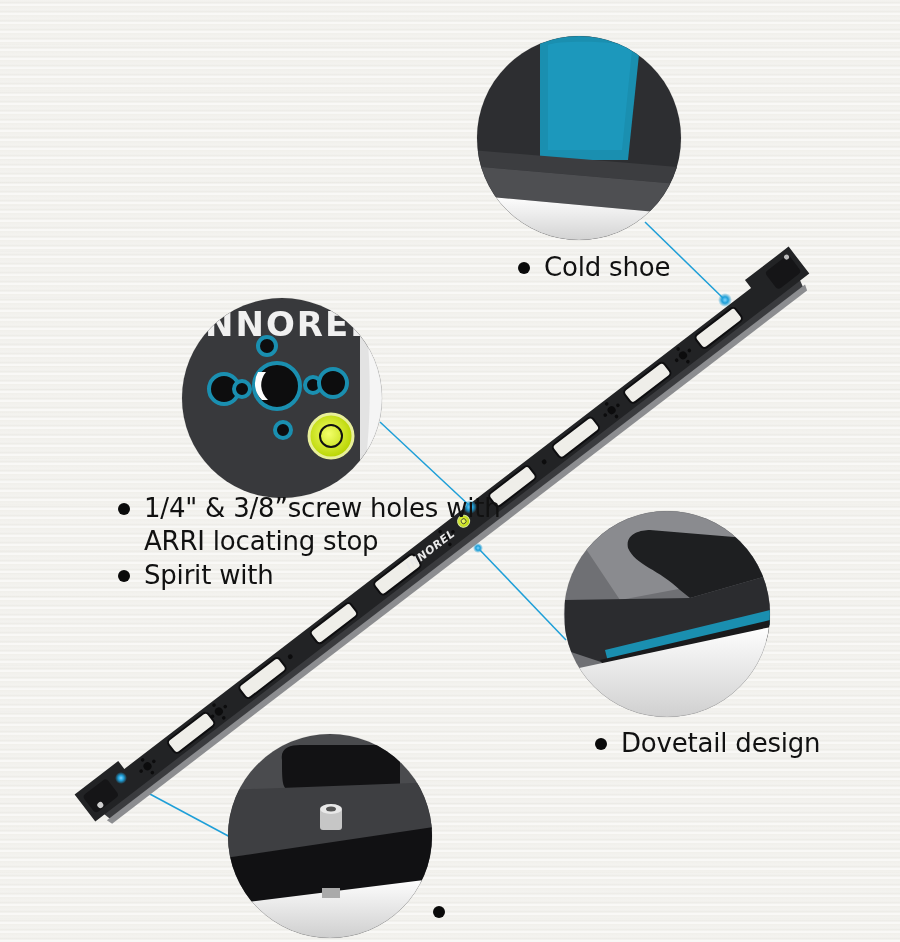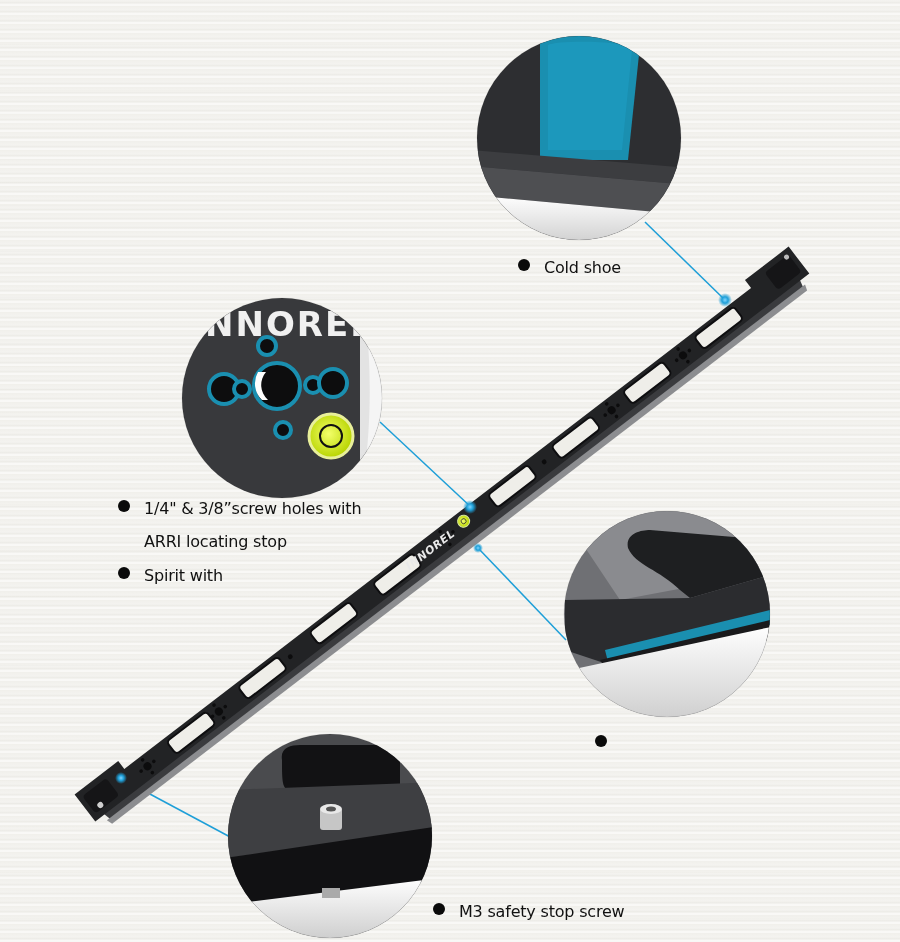--- a/index.html
+++ b/index.html
@@ -5,21 +5,21 @@
   html, body { margin: 0; padding: 0; }
   body {
     width: 900px; height: 942px; position: relative; overflow: hidden;
     background: #f1f0ec;
     background-image:
       repeating-linear-gradient(0deg, rgba(255,255,255,0.55) 0px, rgba(255,255,255,0.55) 2px, rgba(225,224,218,0.35) 3px, rgba(255,255,255,0.2) 5px, rgba(240,239,234,0.4) 9px),
       repeating-linear-gradient(0deg, rgba(210,208,200,0.18) 0px, transparent 1px, transparent 23px);
     font-family: "DejaVu Sans", sans-serif;
   }
   .label {
-    position: absolute; color: #111; font-size: 16px; line-height: 33px;
+    position: absolute; color: #111; font-size: 26px; line-height: 33px;
     white-space: nowrap; font-family: "DejaVu Sans", sans-serif; letter-spacing: -0.2px;
   }
   .label .bullet {
     display: inline-block; width: 12px; height: 12px; border-radius: 50%;
     background: #0a0a0a; margin-right: 14px; vertical-align: 2px;
   }
   svg.scene { position: absolute; left: 0; top: 0; }
   .circle-hit { position: absolute; border-radius: 50%; }
 </style>
 </head>
@@ -202,18 +202,18 @@
   <span class="bullet"></span><span>1/4" &amp; 3/8”screw holes with</span>
 </div>
 <div class="label" style="left:144px;top:525px;">
   <span>ARRI locating stop</span>
 </div>
 <div class="label" style="left:118px;top:559px;">
   <span class="bullet"></span><span>Spirit with</span>
 </div>
 
 <div class="label" style="left:595px;top:727px;">
+  <span class="bullet"></span><span>Dovetail design</span>
+</div>
+
+<div class="label" style="left:433px;top:895px;">
   <span class="bullet"></span>
 </div>
 
-<div class="label" style="left:433px;top:895px;">
-  <span class="bullet"></span><span>M3 safety stop screw</span>
-</div>
-
 </body></html>

